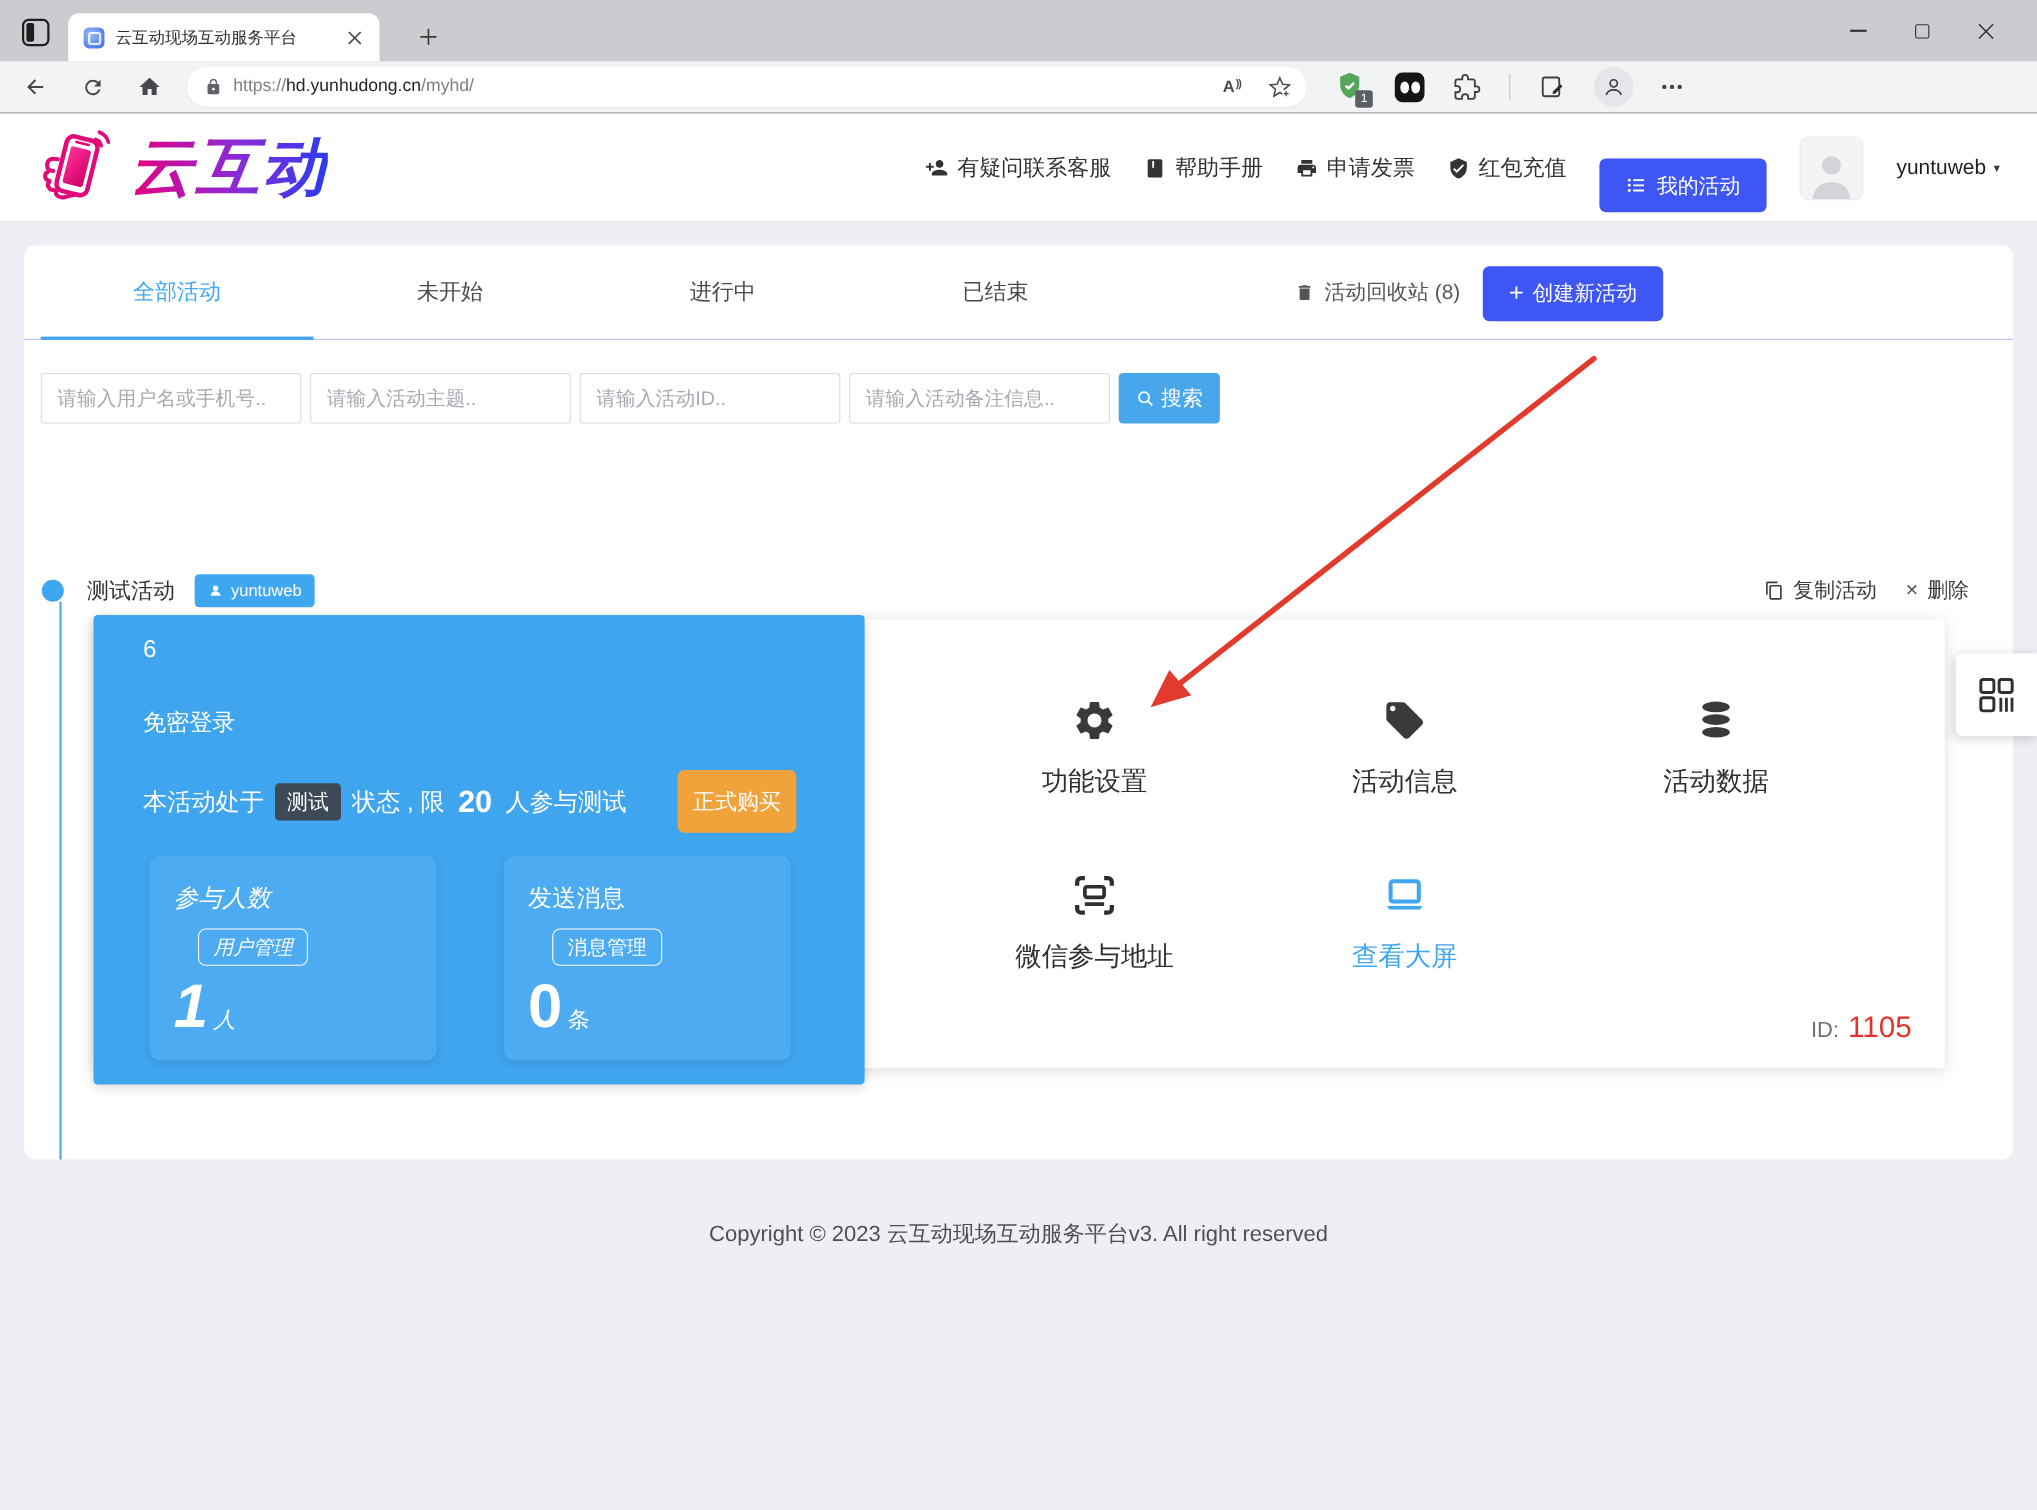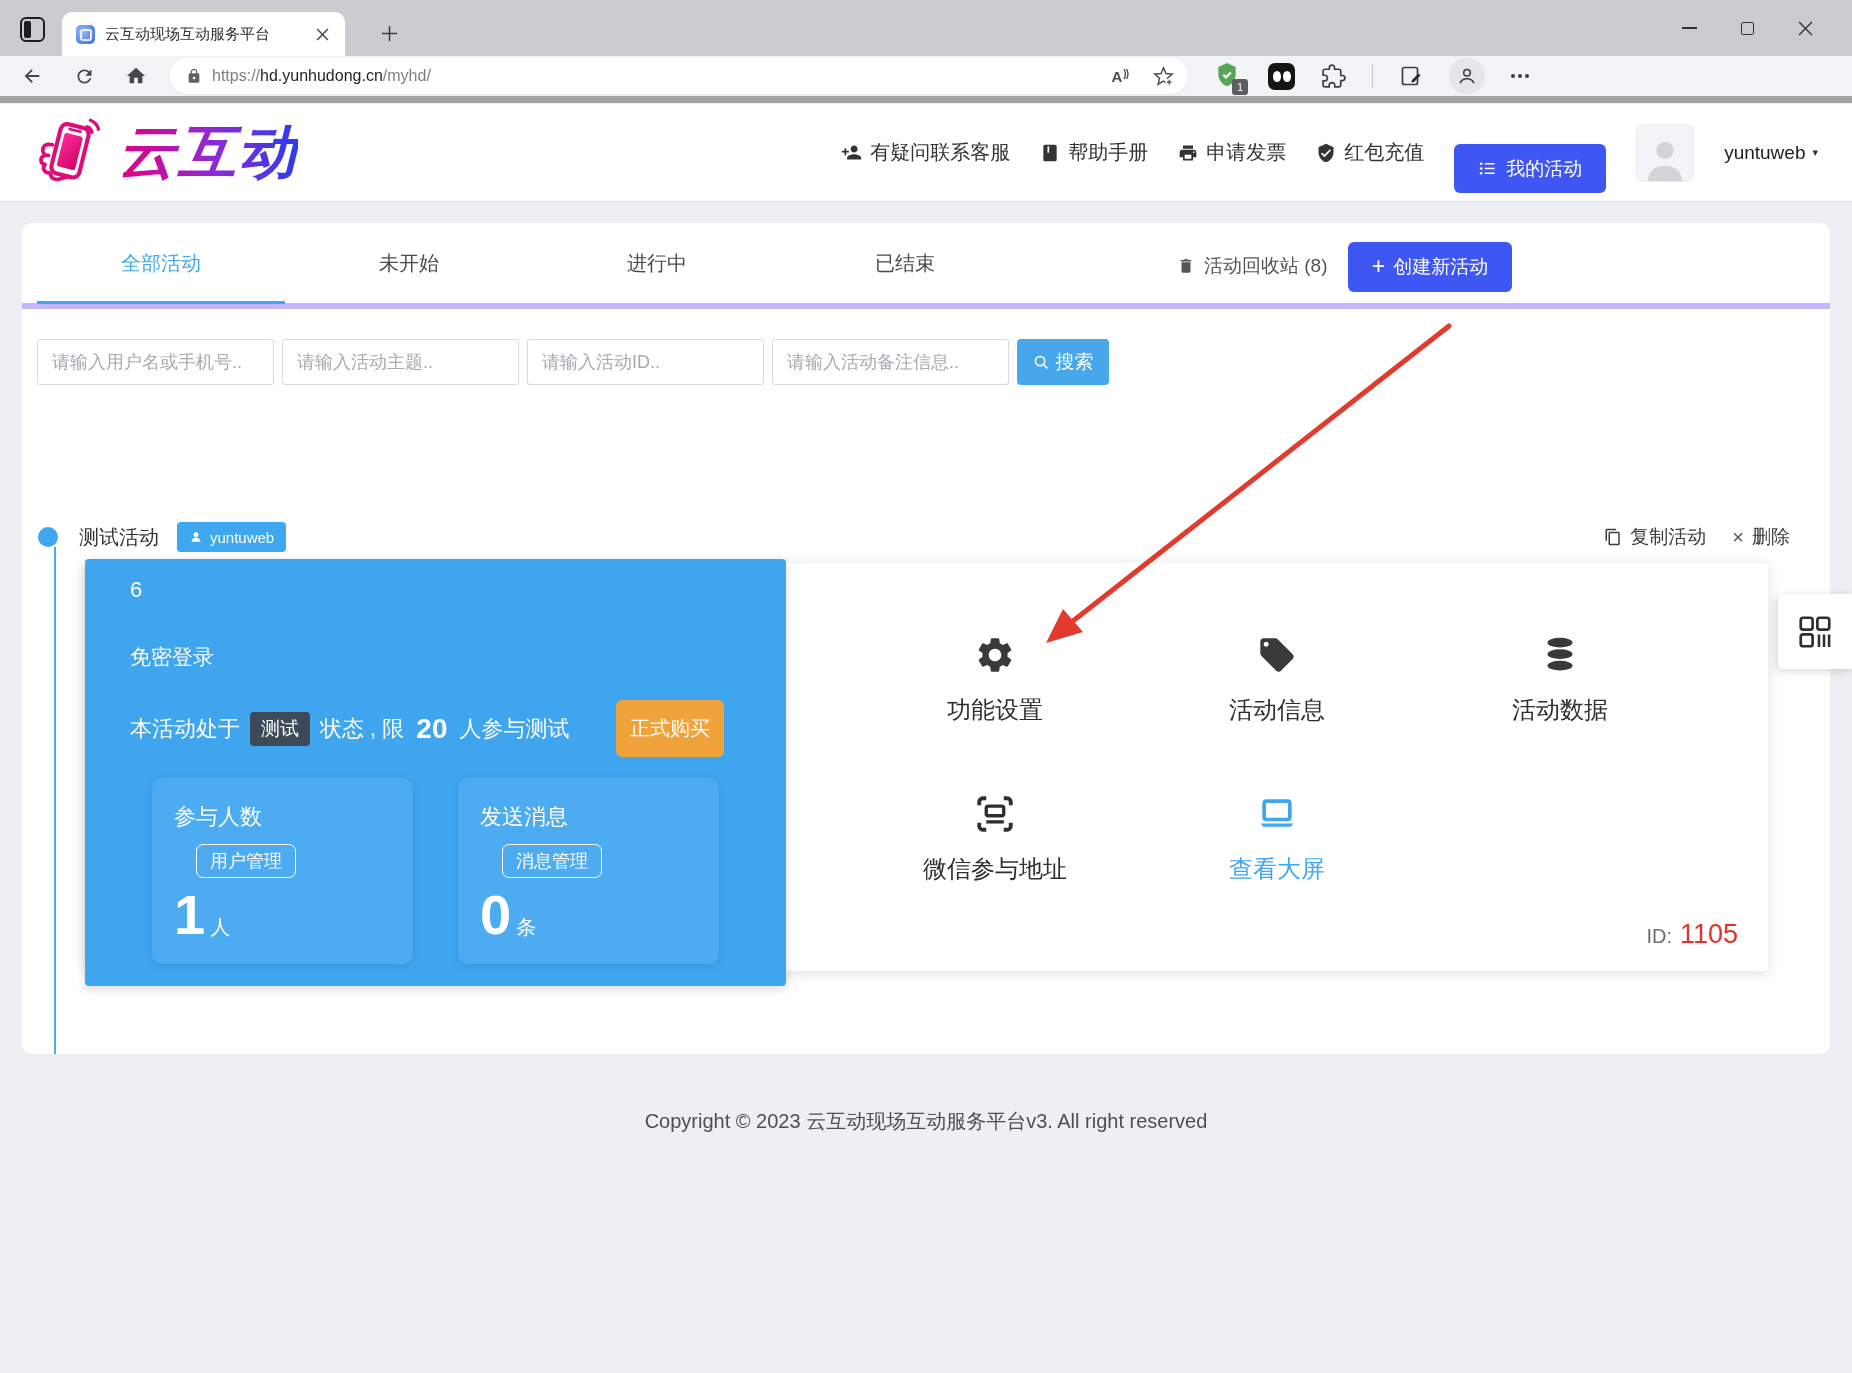--- a/index.html
+++ b/index.html
@@ -15,21 +15,21 @@
   .favicon { width:19px; height:19px; border-radius:5px; background:radial-gradient(circle at 35% 35%, #9db9f7, #3668e8); position:relative; flex:0 0 auto; }
   .favicon::after { content:""; position:absolute; left:4px; top:4px; width:8px; height:8px; border:2px solid #fff; border-radius:3px; opacity:.85; }
   .tab-title { font-size:15px; color:#2f2f31; margin-left:10px; white-space:nowrap; overflow:hidden; flex:1; }
   .tab-close { width:22px; height:22px; display:flex; align-items:center; justify-content:center; border-radius:4px; }
   .newtab { position:absolute; left:374px; top:18px; width:30px; height:30px; display:flex; align-items:center; justify-content:center; }
   .wincontrols { position:absolute; right:18px; top:0; height:56px; display:flex; }
   .wc { width:58px; height:56px; display:flex; align-items:center; justify-content:center; }
   .wc-min { width:15px; height:2px; background:#333; }
   .wc-max { width:13px; height:13px; border:1.6px solid #333; border-radius:2px; }
 
-  .toolbar { position:absolute; left:0; top:56px; width:1852px; height:47px; background:#f2f3f5; border-bottom:7px solid #a3a3a3; display:flex; align-items:center; }
+  .toolbar { position:absolute; left:0; top:56px; width:1852px; height:47px; background:#f2f3f5; border-bottom:1px solid #a3a3a3; display:flex; align-items:center; }
   .tbtn { width:40px; height:38px; display:flex; align-items:center; justify-content:center; border-radius:6px; margin-left:12px; }
   .omnibox { margin-left:14px; width:1018px; height:36px; background:#fff; border-radius:18px; display:flex; align-items:center; padding:0 14px 0 16px; box-shadow:0 1px 2px rgba(0,0,0,.06); }
   .url { font-size:16px; margin-left:10px; flex:1; white-space:nowrap; }
   .url .dim { color:#7c7f84; }
   .url .host { color:#1f2124; }
   .aloud { font-size:15px; font-weight:bold; color:#4a4d52; margin-right:26px; position:relative; }
   .aloud i { font-style:normal; font-size:10px; position:relative; top:-5px; left:1px; letter-spacing:-1px; }
   .ext-row { display:flex; align-items:center; margin-left:26px; gap:26px; }
   .shield-wrap { position:relative; width:28px; height:30px; }
   .shield-badge { position:absolute; right:-6px; bottom:-4px; min-width:16px; height:16px; background:#5b5f63; color:#fff; font-size:11px; border-radius:3px; display:flex; align-items:center; justify-content:center; padding:0 3px; }
@@ -49,21 +49,21 @@
     -webkit-background-clip:text; background-clip:text; color:transparent; }
   .hnav { margin-left:auto; display:flex; align-items:center; gap:30px; margin-right:34px; }
   .hnav-item { display:flex; align-items:center; gap:8px; font-size:20px; color:#333; cursor:pointer; }
   .my-act-btn { display:flex; align-items:center; gap:9px; background:#3e56f4; color:#fff; font-size:19px; height:49px; padding:0 24px; border-radius:6px;margin-top:32px; }
   .avatar { width:58px; height:58px; border-radius:8px; background:#f4f4f6; border:1px solid #ececef; display:flex; align-items:flex-end; justify-content:center; overflow:hidden; }
   .uname { font-size:19px; color:#1f1f1f; display:flex; align-items:center; gap:7px; }
   .uname .caret { font-size:11px; color:#333; }
 
   
   .panel { position:absolute; left:22px; top:119px; width:1808px; height:831px; background:#fff; border-radius:10px; }
-  .tabs-row { position:relative; height:86px; border-bottom:6px solid #c4b5fd; display:flex; padding-left:15px; }
+  .tabs-row { position:relative; height:86px; border-bottom:1px solid #c4b5fd; display:flex; padding-left:15px; }
   .tab-cell { width:248px; display:flex; align-items:center; justify-content:center; font-size:20px; color:#4b4b4b; cursor:pointer; position:relative; }
   .tab-cell.active { color:#3fa6f0; }
   .tab-cell.active::after { content:""; position:absolute; left:0; right:0; bottom:-1px; height:3px; background:#3fa6f0; }
   .recycle { position:absolute; left:1155px; top:0; height:86px; display:flex; align-items:center; gap:9px; font-size:19px; color:#555; cursor:pointer; }
   .create-btn { position:absolute; left:1326px; top:19px; width:164px; height:50px; background:#3e56f4; color:#fff; border-radius:6px; display:flex; align-items:center; justify-content:center; font-size:19px; gap:8px; }
   .create-btn .plus { font-size:23px; font-weight:300; position:relative; top:-1px; }
 
   .search-row { position:absolute; left:15px; top:116px; display:flex; gap:8px; }
   .search-row input { width:237px; height:46px; border:1px solid #d8dadd; border-radius:3px; font-size:18px; padding:0 14px; color:#333; outline:none; font-family:inherit; }
   .search-row input::placeholder { color:#a6abb1; }
@@ -89,21 +89,21 @@
   .id-value { font-size:27px; color:#e23229; }
 
   .card-blue { position:absolute; left:63px; top:336px; width:701px; height:427px; background:#3fa5ef; border-radius:4px; box-shadow:0 3px 10px rgba(0,0,0,.15); color:#fff; }
   .num6 { position:absolute; left:45px; top:18px; font-size:22px; }
   .login-mode { position:absolute; left:45px; top:84px; font-size:21px; }
   .status-row { position:absolute; left:45px; top:148px; height:44px; display:flex; align-items:center; gap:10px; font-size:22px; }
   .status-badge { background:#3d4956; border-radius:4px; padding:4px 11px; font-size:19px; }
   .status-limit { font-size:28px; font-weight:bold; margin:0 2px; }
   .buy-btn { position:absolute; left:531px; top:141px; width:108px; height:57px; background:#f1a33b; border-radius:6px; color:#fff; font-size:20px; display:flex; align-items:center; justify-content:center; }
   .stat-card { position:absolute; top:219px; width:261px; height:186px; background:#4dabf1; border-radius:10px; box-shadow:0 2px 8px rgba(0,0,0,.10); padding:24px 0 0 22px; }
-  .stat1 { left:67px; } .stat2 { left:373px; }
+  .stat1 { left:51px;font-style:italic; } .stat2 { left:373px; }
   .stat-title { font-size:22px; }
   .stat-pill { display:inline-block; margin:12px 0 0 22px; border:1.5px solid #fff; border-radius:7px; padding:4px 13px; font-size:18px; cursor:pointer; }
   .stat-num { margin-top:6px; display:flex; align-items:baseline; }
   .stat-val { font-size:56px; font-weight:bold; line-height:1.1; }
   .stat-unit { font-size:20px; margin-left:5px; }
 
   .float-btn { position:absolute; left:1778px; top:490px; width:74px; height:75px; background:#fff; border-radius:6px 0 0 6px; box-shadow:-2px 2px 10px rgba(0,0,0,.16); display:flex; align-items:center; justify-content:center; }
 
   .footer { position:absolute; left:0; top:1004px; width:1852px; text-align:center; font-size:20px; color:#4f4f4f; }
 

